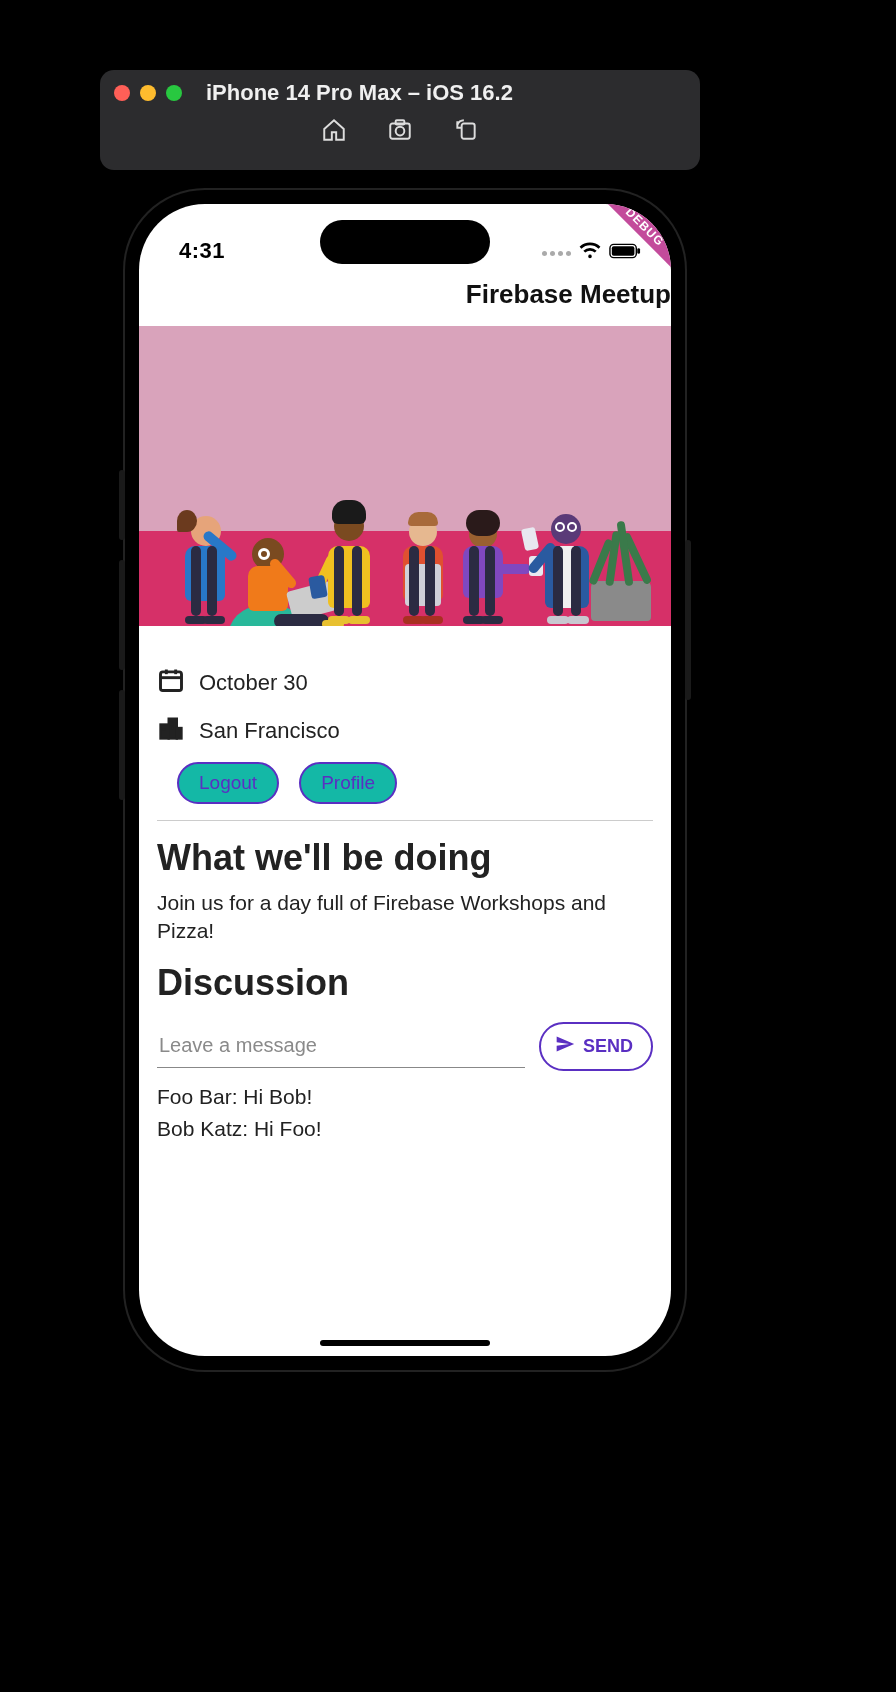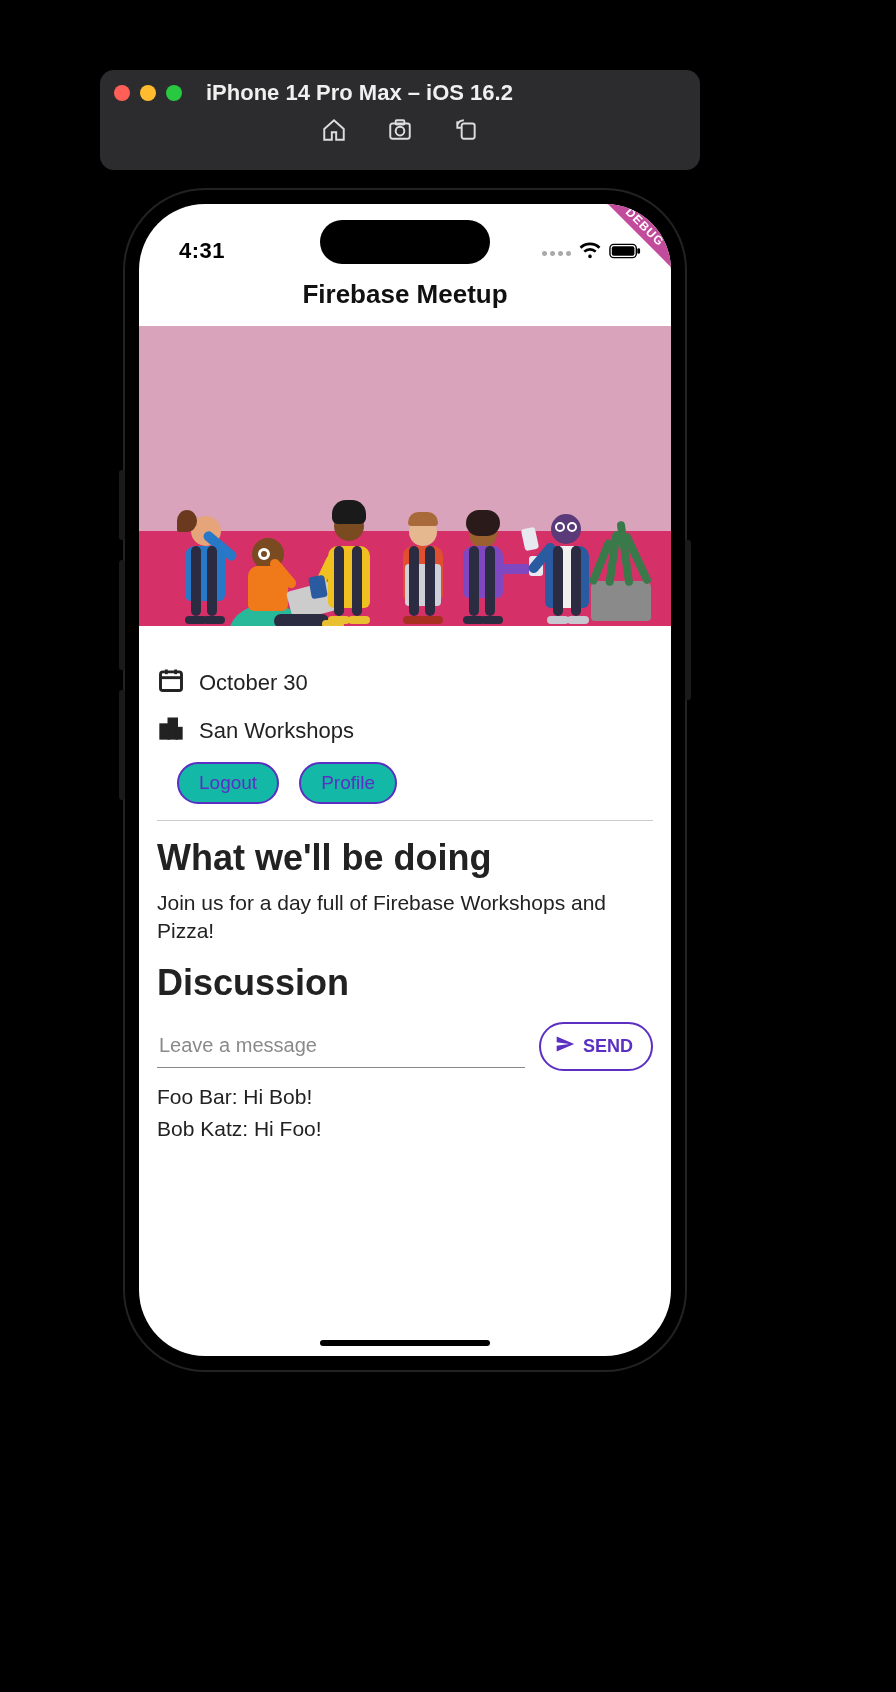--- a/index.html
+++ b/index.html
@@ -62,21 +62,21 @@
   
   .debug-banner {
     position:absolute; top:13px; right:-34px;
     width:120px; text-align:center;
     background:#c34b9b; color:#fff; font-weight:700; font-size:12px;
     padding:3px 0; transform: rotate(45deg);
     letter-spacing:1px;
     z-index:50;
   }
 
-  .appbar { height:62px; display:flex; align-items:center; justify-content:center; border-bottom:1px solid rgba(0,0,0,0); }
+  .appbar { height:62px; display:flex; align-items:center; justify-content:flex-end; border-bottom:1px solid rgba(0,0,0,0); }
   .appbar .title { font-size:26px; font-weight:600; color:#111;}
 
   .hero { height:300px; background:#d9a3bb; position:relative; overflow:hidden;}
   .hero .floor { position:absolute; bottom:0; left:0; right:0; height:95px; background:#d63068;}
 
   
   .people { position:absolute; inset:0;}
   .person { position:absolute; bottom:80px; }
   .head { border-radius:50%; position:absolute;}
   .torso { position:absolute; border-radius:10px 10px 6px 6px;}
@@ -298,21 +298,21 @@
         <span>
           <svg viewBox="0 0 24 24">
               <rect x="3" y="9" width="7" height="12" stroke-width="2"></rect>
               <rect x="10" y="4" width="7" height="17" stroke-width="2"></rect>
               <rect x="17" y="12" width="4" height="9" stroke-width="2"></rect>
               <rect x="5" y="12" width="2" height="2" fill="#222"></rect>
               <rect x="12" y="7" width="2" height="2" fill="#222"></rect>
               <rect x="12" y="11" width="2" height="2" fill="#222"></rect>
             </svg>
         </span>
-        <span>San Workshops</span>
+        <span>San Francisco</span>
       </div>
 
       <div class="btn-row">
         <button class="pill-btn">Logout</button>
         <button class="pill-btn">Profile</button>
       </div>
 
       <hr class="divider">
 
       <h2 class="section">What we'll be doing</h2>

